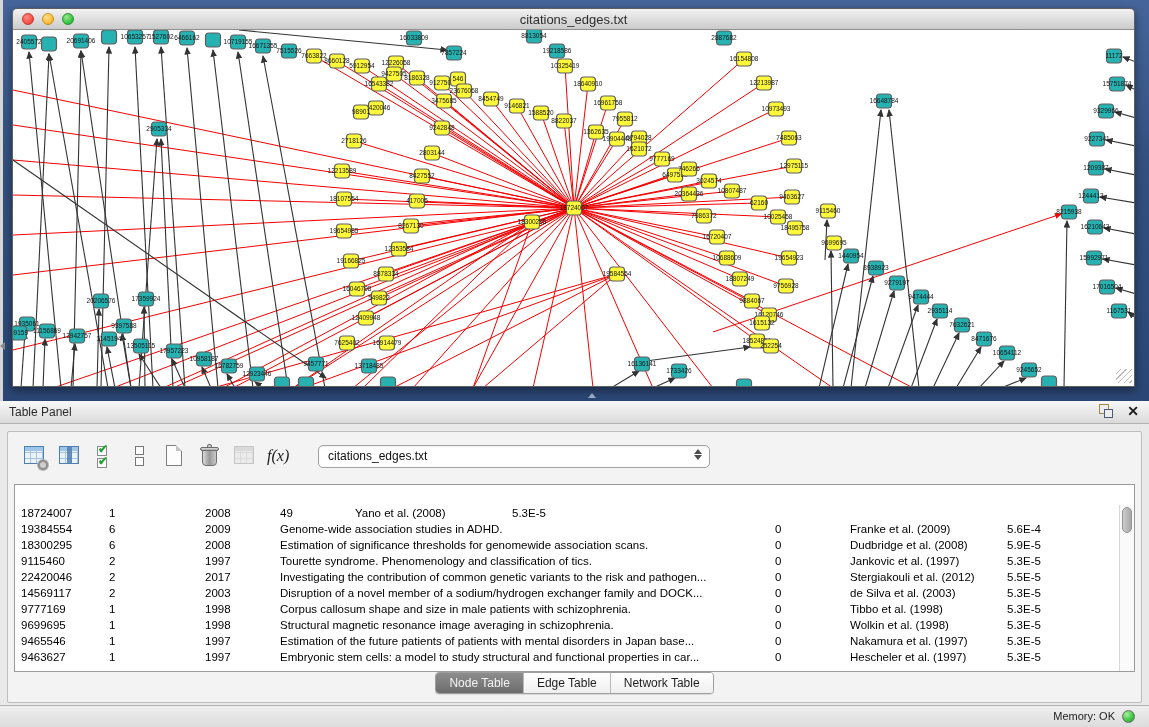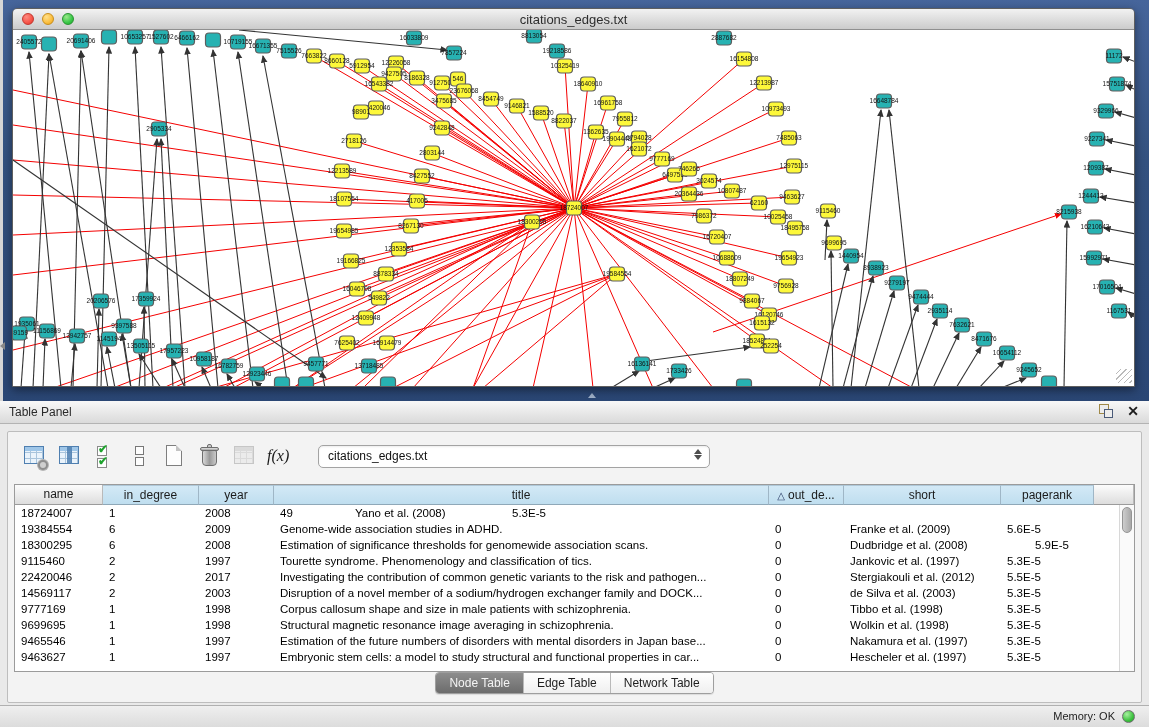--- a/index.html
+++ b/index.html
@@ -866,56 +866,46 @@
         <div class="combo">
           <span class="combo-text">citations_edges.txt</span>
           <span class="combo-stepper">
               <i class="step-up"></i>
               <i class="step-down"></i>
             </span>
         </div>
       </div>
 
       <div class="tablewrap">
-        <div class="thead" id="thead-row">
-            <div class="th gray" style="width: 88px;">name</div>
-            <div class="th blue" style="width: 96px;">in_degree</div>
-            <div class="th blue" style="width: 75px;">year</div>
-            <div class="th blue" style="width: 495px;">title</div>
-            <div class="th blue" style="width: 75px;"><span class="sort">△</span>out_de...</div>
-            <div class="th blue" style="width: 157px;">short</div>
-            <div class="th blue" style="width: 93px;">pagerank</div>
-            <div class="th gray" style="flex: 1 1 0%;"></div>
-          </div>
         <div class="tbody" id="tbody">
             <div class="tr">
               <div class="td" style="width: 88px;">18724007</div>
               <div class="td" style="width: 96px;">1</div>
               <div class="td" style="width: 75px;">2008</div>
               <div class="td" style="width: 75px;">49</div>
               <div class="td" style="width: 157px;">Yano et al. (2008)</div>
               <div class="td" style="width: 93px;">5.3E-5</div>
             </div>
             <div class="tr">
               <div class="td" style="width: 88px;">19384554</div>
               <div class="td" style="width: 96px;">6</div>
               <div class="td" style="width: 75px;">2009</div>
               <div class="td" style="width: 495px;">Genome-wide association studies in ADHD.</div>
               <div class="td" style="width: 75px;">0</div>
               <div class="td" style="width: 157px;">Franke et al. (2009)</div>
-              <div class="td" style="width: 93px;">5.6E-5</div>
+              <div class="td" style="width: 93px;">5.6E-4</div>
             </div>
             <div class="tr">
               <div class="td" style="width: 88px;">18300295</div>
               <div class="td" style="width: 96px;">6</div>
               <div class="td" style="width: 75px;">2008</div>
               <div class="td" style="width: 495px;">Estimation of significance thresholds for genomewide association scans.</div>
               <div class="td" style="width: 75px;">0</div>
               <div class="td" style="width: 157px;">Dudbridge et al. (2008)</div>
-              <div class="td" style="width: 93px; margin-left: 28px;">5.9E-5</div>
+              <div class="td" style="width: 93px;">5.9E-5</div>
             </div>
             <div class="tr">
               <div class="td" style="width: 88px;">9115460</div>
               <div class="td" style="width: 96px;">2</div>
               <div class="td" style="width: 75px;">1997</div>
               <div class="td" style="width: 495px;">Tourette syndrome. Phenomenology and classification of tics.</div>
               <div class="td" style="width: 75px;">0</div>
               <div class="td" style="width: 157px;">Jankovic et al. (1997)</div>
               <div class="td" style="width: 93px;">5.3E-5</div>
             </div>
@@ -952,21 +942,21 @@
               <div class="td" style="width: 75px;">1998</div>
               <div class="td" style="width: 495px;">Structural magnetic resonance image averaging in schizophrenia.</div>
               <div class="td" style="width: 75px;">0</div>
               <div class="td" style="width: 157px;">Wolkin et al. (1998)</div>
               <div class="td" style="width: 93px;">5.3E-5</div>
             </div>
             <div class="tr">
               <div class="td" style="width: 88px;">9465546</div>
               <div class="td" style="width: 96px;">1</div>
               <div class="td" style="width: 75px;">1997</div>
-              <div class="td" style="width: 495px;">Estimation of the future numbers of disorders with mental disorders in Japan base...</div>
+              <div class="td" style="width: 495px;">Estimation of the future patients of patients with mental disorders in Japan base...</div>
               <div class="td" style="width: 75px;">0</div>
               <div class="td" style="width: 157px;">Nakamura et al. (1997)</div>
               <div class="td" style="width: 93px;">5.3E-5</div>
             </div>
             <div class="tr">
               <div class="td" style="width: 88px;">9463627</div>
               <div class="td" style="width: 96px;">1</div>
               <div class="td" style="width: 75px;">1997</div>
               <div class="td" style="width: 495px;">Embryonic stem cells: a model to study structural and functional properties in car...</div>
               <div class="td" style="width: 75px;">0</div>

